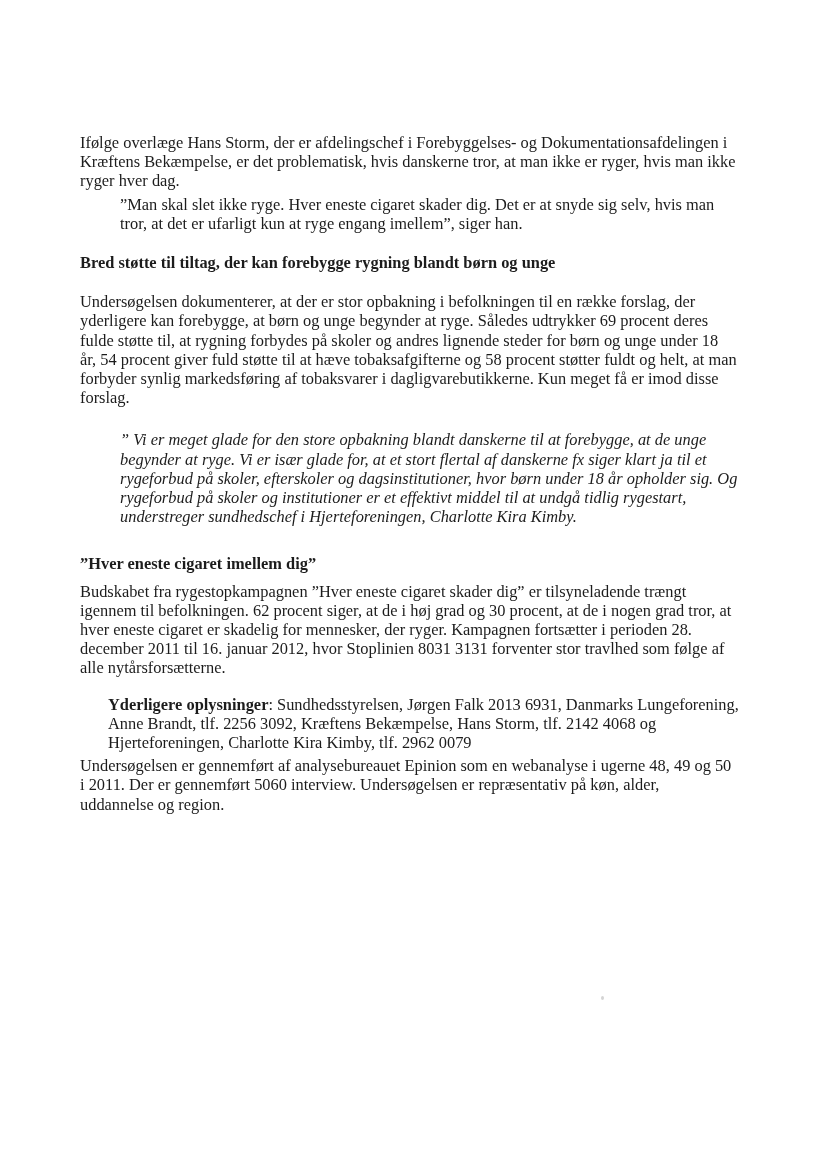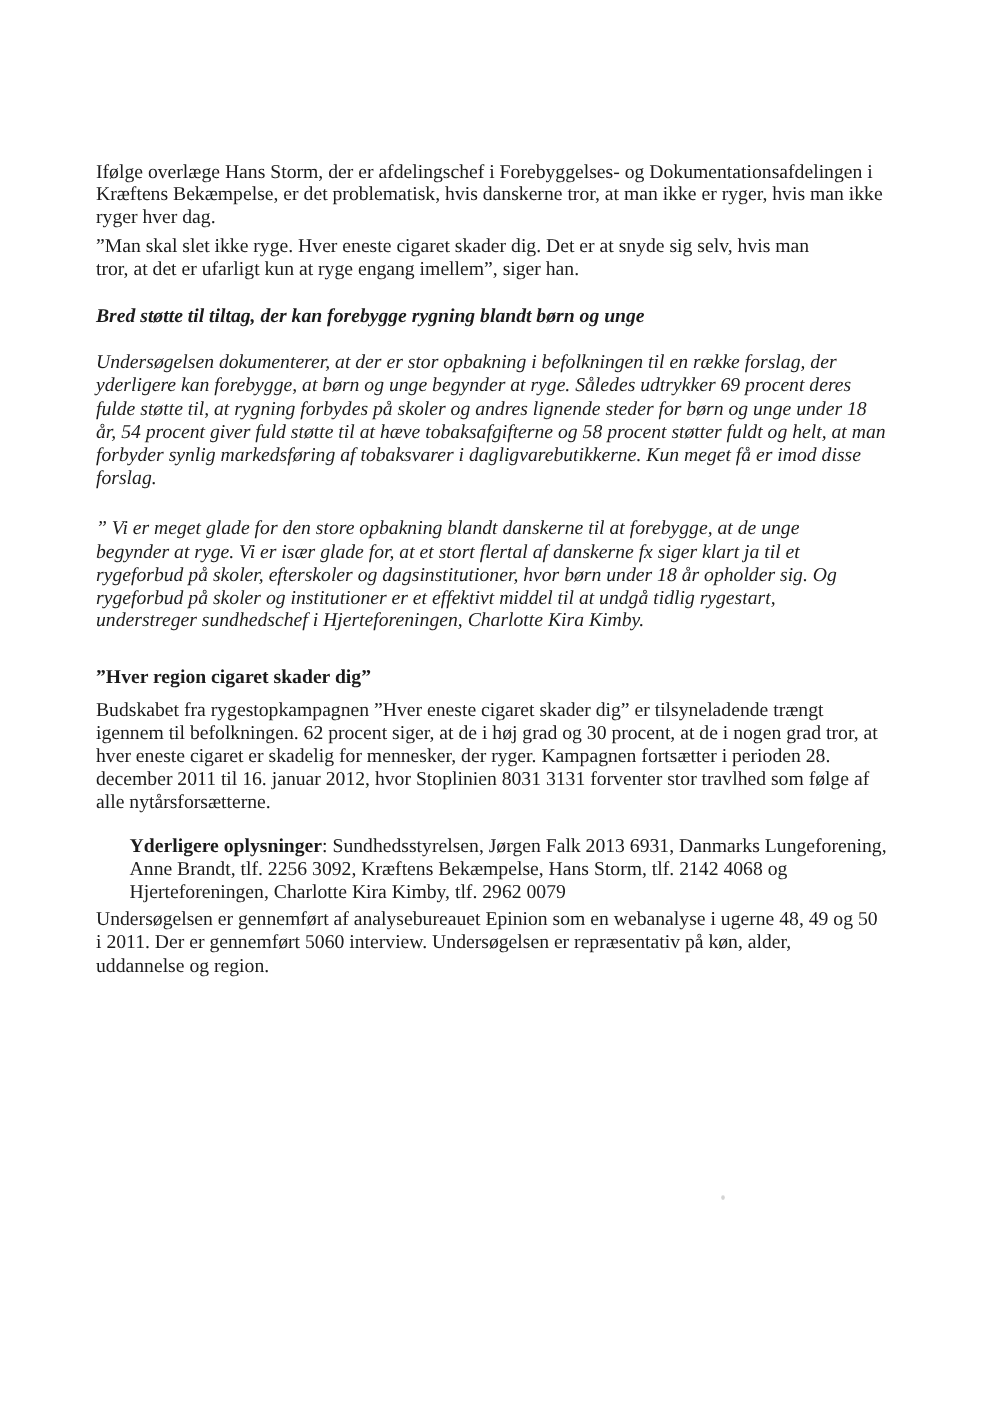--- a/index.html
+++ b/index.html
@@ -34,24 +34,25 @@
   .para, .heading {
     margin: 0;
     padding: 0;
     white-space: pre-line; 
   }
   .heading {
     font-weight: bold;
     font-size: 16.4px;
   }
   .quote {
+    margin-left: 40px;
   }
   .m-quote1   { margin-top: 4px;  }
-  .m-heading1 { margin-top: 20px; font-style: italic; }
-  .m-para2    { margin-top: 20px; font-style: italic; }
+  .m-heading1 { margin-top: 20px; }
+  .m-para2    { margin-top: 20px; }
   .m-quote2   { margin-top: 23px; font-style: italic; }
   .m-heading2 { margin-top: 28px; }
   .m-para3    { margin-top: 8px; }
   .m-para4    { margin-top: 17px; margin-left: 28px; }
   .m-para5    { margin-top: 4px; }
   .artifact {
     position: absolute;
     left: 601px;
     top: 996px;
     width: 3px;
@@ -82,21 +83,21 @@
 år, 54 procent giver fuld støtte til at hæve tobaksafgifterne og 58 procent støtter fuldt og helt, at man
 forbyder synlig markedsføring af tobaksvarer i dagligvarebutikkerne. Kun meget få er imod disse
 forslag.</p>
 
     <p class="para quote m-quote2">” Vi er meget glade for den store opbakning blandt danskerne til at forebygge, at de unge
 begynder at ryge. Vi er især glade for, at et stort flertal af danskerne fx siger klart ja til et
 rygeforbud på skoler, efterskoler og dagsinstitutioner, hvor børn under 18 år opholder sig. Og
 rygeforbud på skoler og institutioner er et effektivt middel til at undgå tidlig rygestart,
 understreger sundhedschef i Hjerteforeningen, Charlotte Kira Kimby.</p>
 
-    <h2 class="heading m-heading2">”Hver region cigaret skader dig”</h2>
+    <h2 class="heading m-heading2">”Hver eneste cigaret imellem dig”</h2>
 
     <p class="para m-para3">Budskabet fra rygestopkampagnen ”Hver eneste cigaret skader dig” er tilsyneladende trængt
 igennem til befolkningen. 62 procent siger, at de i høj grad og 30 procent, at de i nogen grad tror, at
 hver eneste cigaret er skadelig for mennesker, der ryger. Kampagnen fortsætter i perioden 28.
 december 2011 til 16. januar 2012, hvor Stoplinien 8031 3131 forventer stor travlhed som følge af
 alle nytårsforsætterne.</p>
 
     <p class="para m-para4"><strong>Yderligere oplysninger</strong><span>: Sundhedsstyrelsen, Jørgen Falk 2013 6931, Danmarks Lungeforening,
 Anne Brandt, tlf. 2256 3092, Kræftens Bekæmpelse, Hans Storm, tlf. 2142 4068 og
 Hjerteforeningen, Charlotte Kira Kimby, tlf. 2962 0079</span></p>

